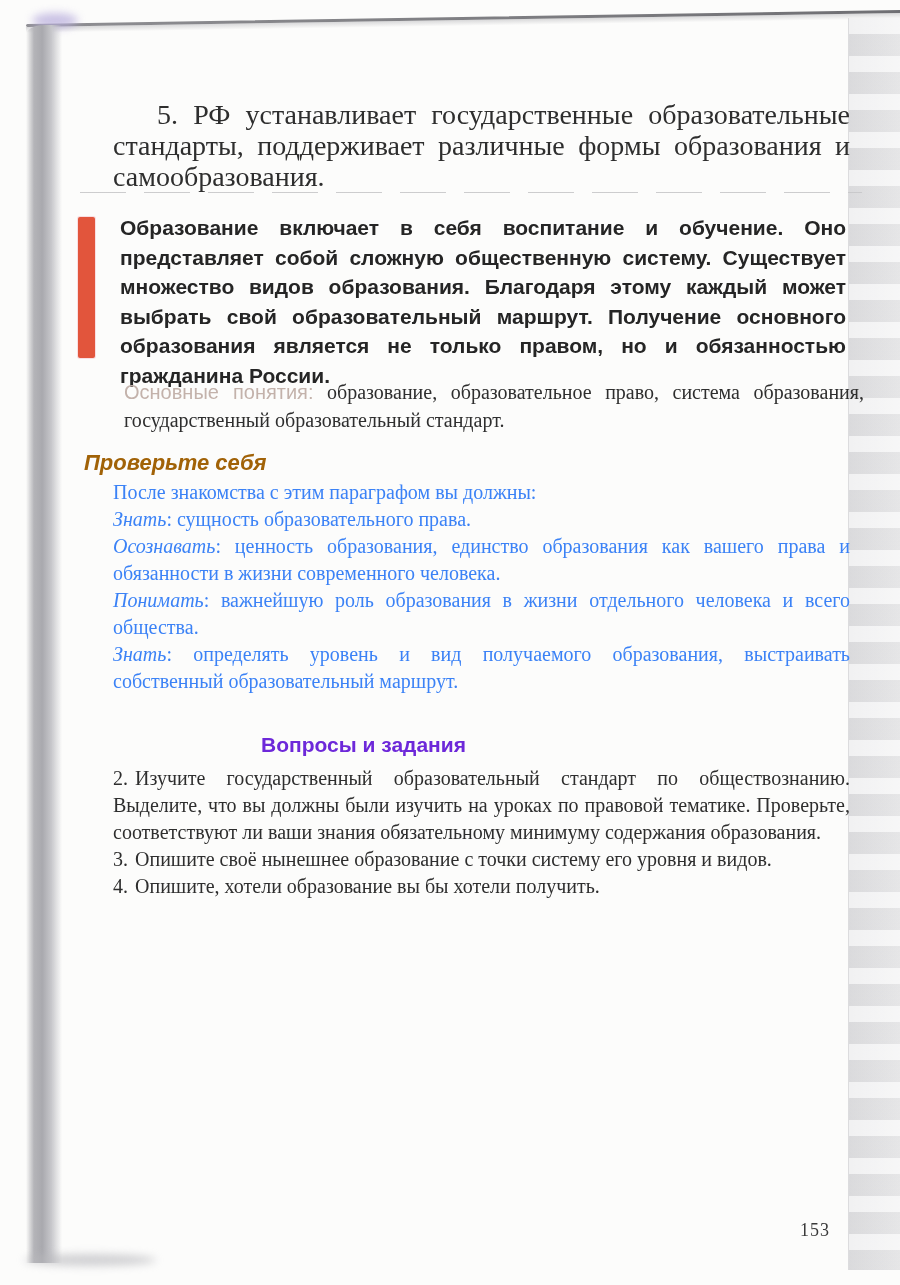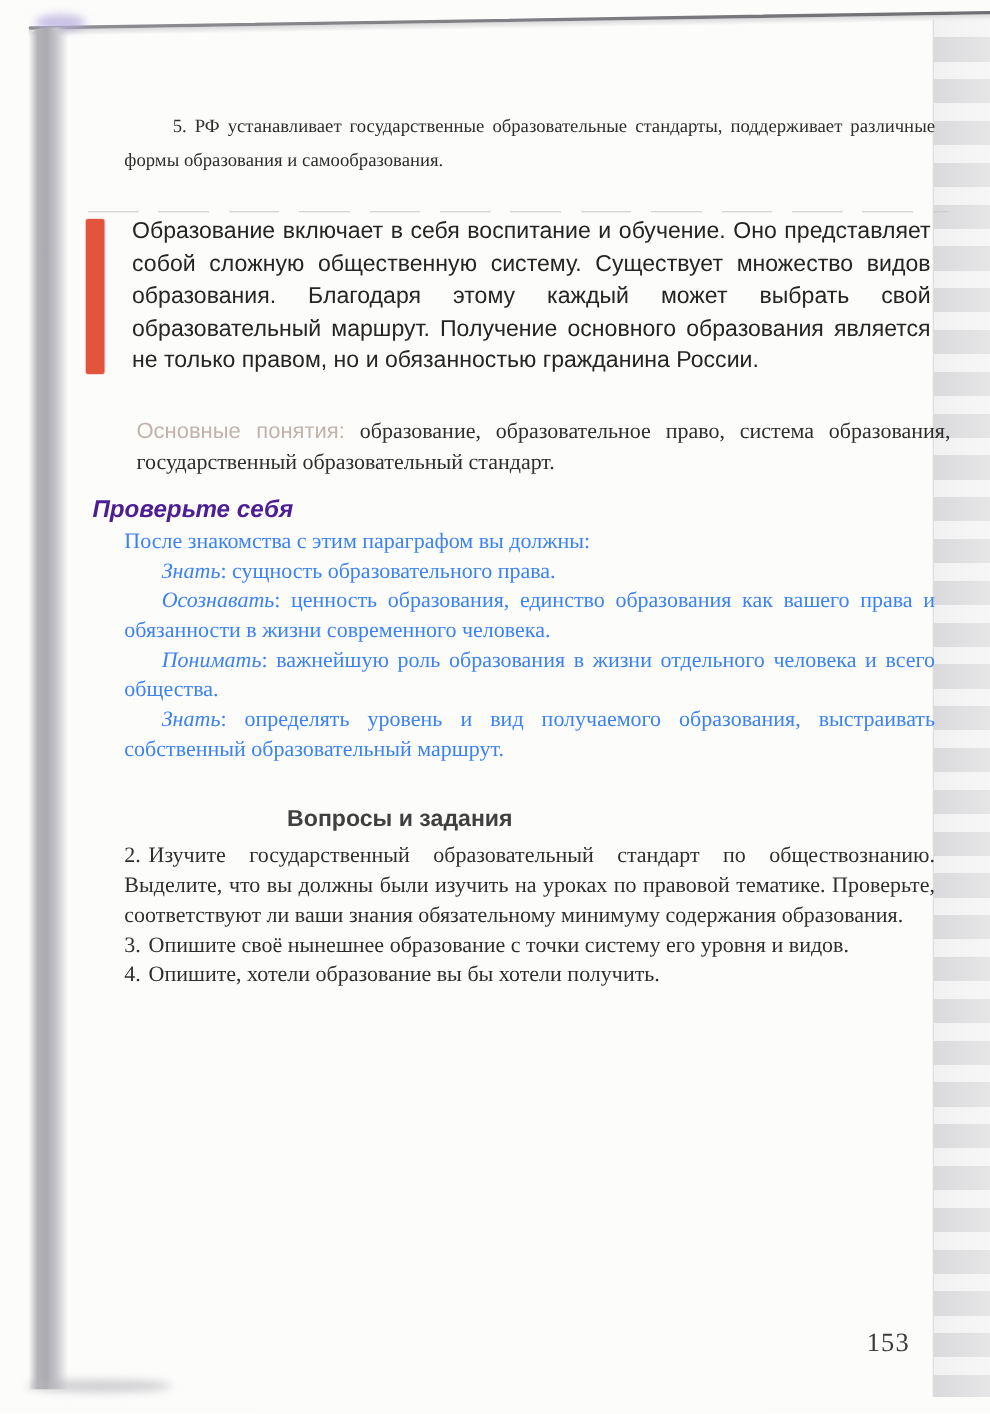--- a/index.html
+++ b/index.html
@@ -76,28 +76,28 @@
     width: 782px; height: 1px;
     background: repeating-linear-gradient(90deg,
       #c7c7c9 0px, #c7c7c9 46px,
       rgba(255,255,255,0) 46px, rgba(255,255,255,0) 64px);
     opacity: 0.9;
   }
 
   
   .intro-par {
     position: absolute; left: 113px; top: 99px; width: 737px;
-    font-size: 17px; line-height: 31px;
+    font-size: 28px; line-height: 31px;
     color: #2e2e2e;
     text-align: justify;
     text-indent: 44px;
     margin: 0;
   }
   .summary-box {
-    position: absolute; left: 78px; top: 195px; width: 770px;
+    position: absolute; left: 78px; top: 213px; width: 770px; font-weight: bold;
   }
   .accent-bar {
     position: absolute; left: 0; top: 4px;
     width: 17px; height: 141px;
     background: var(--accent-color, #e2553c);
     border-radius: 2px;
     box-shadow: 0 0 0 1px rgba(238,130,150,0.25);
   }
   .summary-text {
     margin: 0 0 0 42px; width: 726px;
@@ -116,49 +116,49 @@
   .key-concepts .kc-label {
     font-family: "Liberation Sans", sans-serif;
     color: var(--label-color, #c3b2ab);
     font-size: 20px;
   }
   .check-heading {
     position: absolute; left: 84px; top: 450px;
     font-family: "Liberation Sans", sans-serif;
     font-style: italic;
     font-size: 22px;
-    color: #4c1d95;
+    color: #a16207;
     margin: 0;
   }
   .check-block {
     position: absolute; left: 113px; top: 479px; width: 737px;
     font-size: 20px; line-height: 27px;
     color: #3b82f6;
   }
   .check-block p { margin: 0; text-align: justify; }
-  .check-block .cy-label { font-style: italic; margin-left: 34px; }
+  .check-block .cy-label { font-style: italic; }
   .questions-block {
     position: absolute; left: 113px; top: 731px; width: 737px;
     font-size: 20px; line-height: 27px;
     color: #2e2e2e;
   }
   .questions-heading {
     font-family: "Liberation Sans", sans-serif;
     font-weight: bold;
     font-size: 21px;
-    color: #404040;
+    color: #6d28d9;
     margin: 0 0 7px 148px;
   }
   .questions-block p { margin: 0; text-align: justify; }
   .qnum { margin-right: 7px; }
   .page-number {
     position: absolute; left: 784px; top: 1204px;
-    font-size: 24px; color: #3a3a3a;
+    font-size: 18px; color: #3a3a3a;
     letter-spacing: 1px;
-    margin: 4px;
+    margin: 16px;
   }
 </style>
 </head>
 <body>
 
 <div class="scan-page">
 
   <div class="top-edge"></div>
   <div class="top-edge-shadow"></div>
   <div class="corner-smudge"></div>

